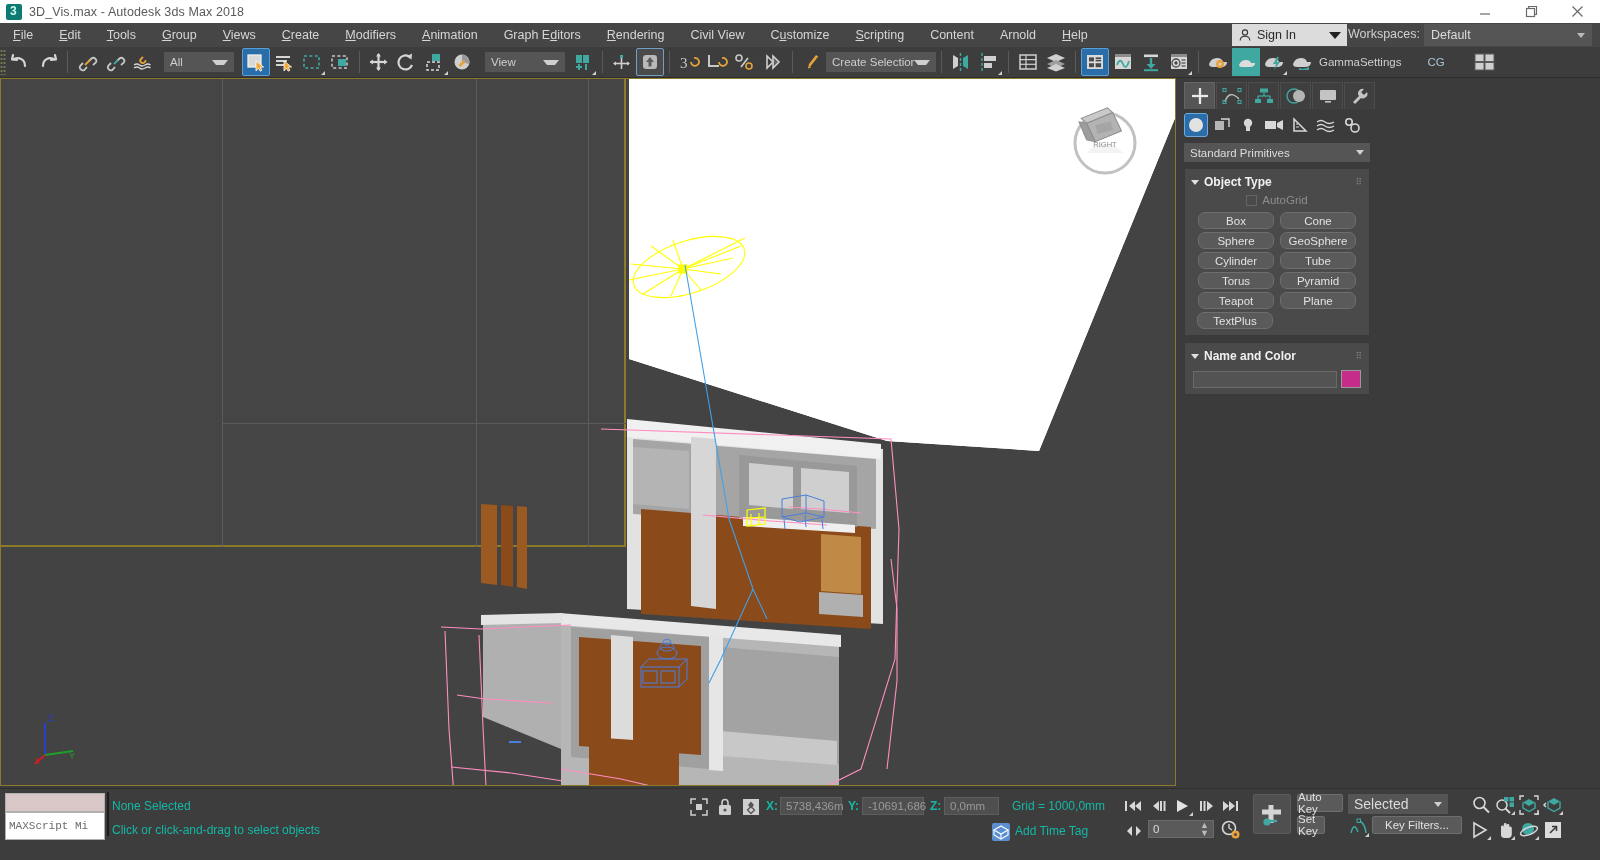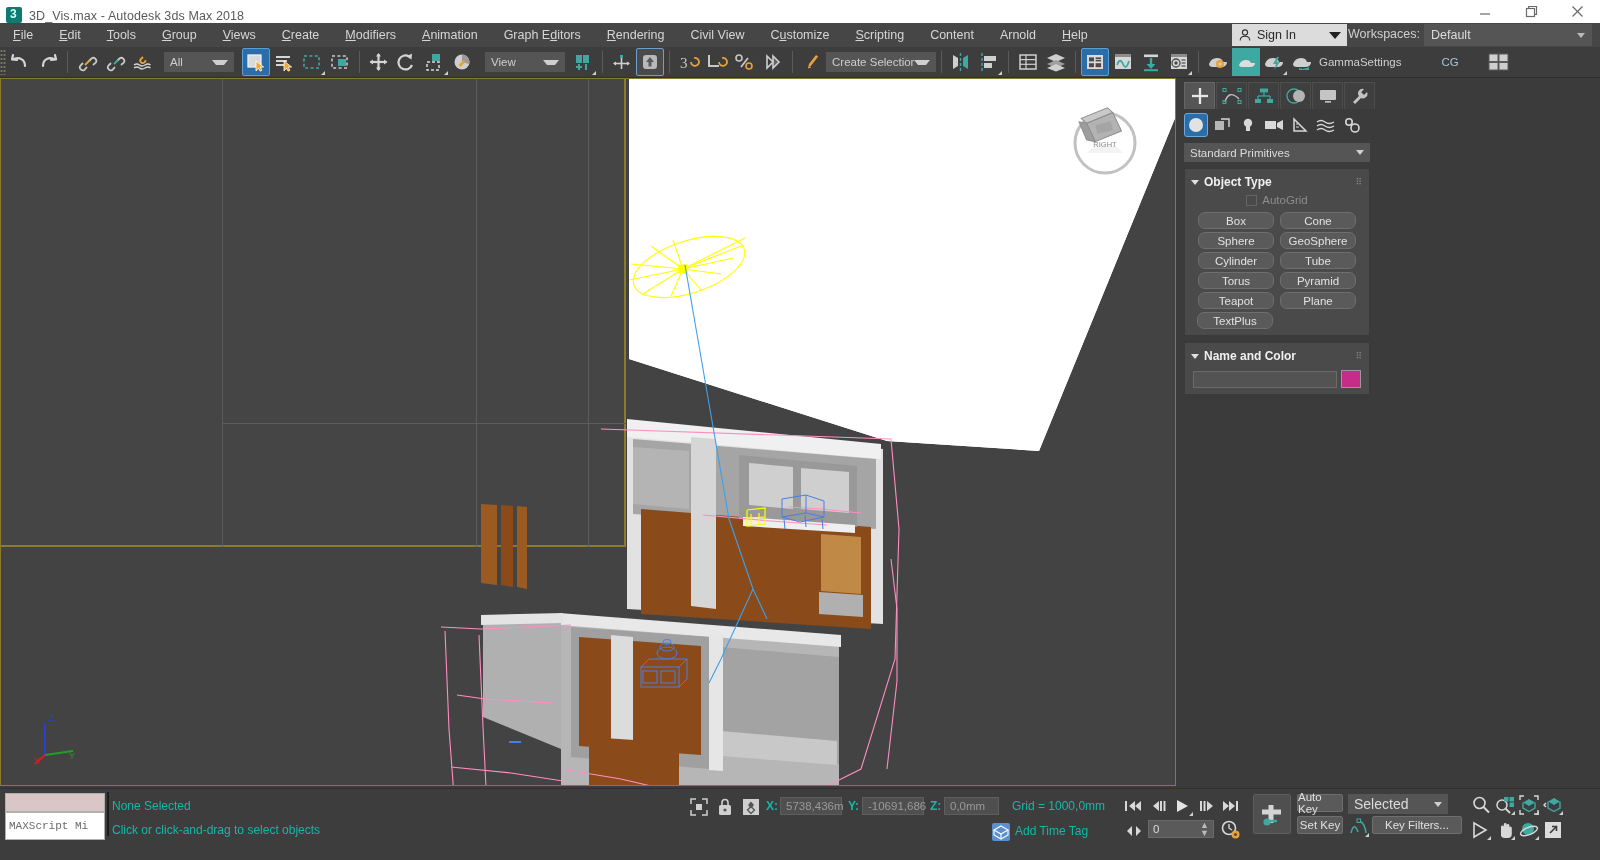--- a/index.html
+++ b/index.html
@@ -2,21 +2,21 @@
 <html><head>
 <meta charset="utf-8">
 <style>
   * { box-sizing: border-box; margin:0; padding:0; }
   html,body{ width:1600px; height:860px; overflow:hidden; background:#3b3b3b;
     font-family:"Liberation Sans", sans-serif; }
   #app{ position:relative; width:1600px; height:860px; }
 
   
   .titlebar{ position:absolute; left:0; top:0; width:1600px; height:23px;
-    background:#ffffff; display:flex; align-items:flex-end; }
+    background:#ffffff; display:flex; align-items:center; }
   .title-ico{ width:16px;height:16px;margin-left:6px;margin-right:7px;
     background:#0e7a74; border-radius:2px; position:relative; flex:none;}
   .title-ico:after{content:"3";position:absolute;left:4px;top:0px;color:#cfe;font-size:12px;font-weight:bold;}
   .title-text{ font-size:12.5px; color:#5a5a5a; letter-spacing:.1px;}
   .winbtns{ margin-left:auto; display:flex; height:23px;}
   .winbtn{ width:46px;height:23px;display:flex;align-items:center;justify-content:center;
     color:#6a6a6a;font-size:13px;}
   .winbtn svg{display:block}
 
   
@@ -453,21 +453,21 @@
         </svg>
     <span class="corner"></span>
   </div>
   <div class="tb">
     <svg width="24" height="20">
           <path d="M3 12 q2-6 8-6 q5 0 6 4 l4 0 q0 5 -6 5 l-8 0 q-4 0 -4 -3z" fill="#cfcfcf"></path>
           <path d="M9 16 q5 2 10 -1 l0 3 -10 0z" fill="#3fa8a0"></path>
         </svg>
   </div>
   <div class="tbtext" style="margin-left:3px">GammaSettings</div>
-  <div class="tbtext" style="margin-left:40px;color:#a8c6d8">CG</div>
+  <div class="tbtext" style="margin-left:26px;color:#a8c6d8">CG</div>
 
   <div class="tb" style="margin-left:26px">
     <svg width="24" height="20">
           <rect x="2" y="2" width="9" height="7.5" fill="#cfcfcf" stroke="#5a5a5a"></rect>
           <rect x="12" y="2" width="9" height="7.5" fill="#cfcfcf" stroke="#5a5a5a"></rect>
           <rect x="2" y="10.5" width="9" height="7.5" fill="#cfcfcf" stroke="#5a5a5a"></rect>
           <rect x="12" y="10.5" width="9" height="7.5" fill="#cfcfcf" stroke="#5a5a5a"></rect>
         </svg>
   </div>
 </div>
@@ -888,21 +888,21 @@
 
   <div class="bigplus" style="position:absolute;left:1253px;top:5px">
     <svg width="28" height="26">
           <line x1="13" y1="4" x2="13" y2="22" stroke="#d4d4d4" stroke-width="5"></line>
           <line x1="4" y1="11" x2="23" y2="11" stroke="#d4d4d4" stroke-width="5"></line>
           <circle cx="9" cy="21" r="3.6" fill="#3fa8a0"></circle>
           <line x1="11" y1="20" x2="19" y2="20" stroke="#3fa8a0" stroke-width="2.4"></line>
         </svg>
   </div>
   <div class="keybtn" style="position:absolute;left:1297px;top:5px;width:46px;height:18px">Auto Key</div>
-  <div class="keybtn" style="position:absolute;left:1297px;top:27px;width:46px;height:18px">Set Key</div>
+  <div class="keybtn" style="position:absolute;left:1297px;top:27px;width:28px;height:18px">Set Key</div>
   <div class="selcombo" style="position:absolute;left:1348px;top:5px;width:100px">
     <span class="t">Selected</span>
     <span class="cart"></span>
   </div>
   <div class="sbtn" style="position:absolute;left:1348px;top:27px">
     <svg width="22" height="18">
           <path d="M3 15 q3-12 7 -1" fill="none" stroke="#3fa8a0" stroke-width="1.5"></path>
           <path d="M12 3 q5 3 6 12" fill="none" stroke="#3fa8a0" stroke-width="1.5"></path>
           <rect x="9" y="1" width="3.5" height="3.5" fill="none" stroke="#3fa8a0"></rect>
         </svg>

